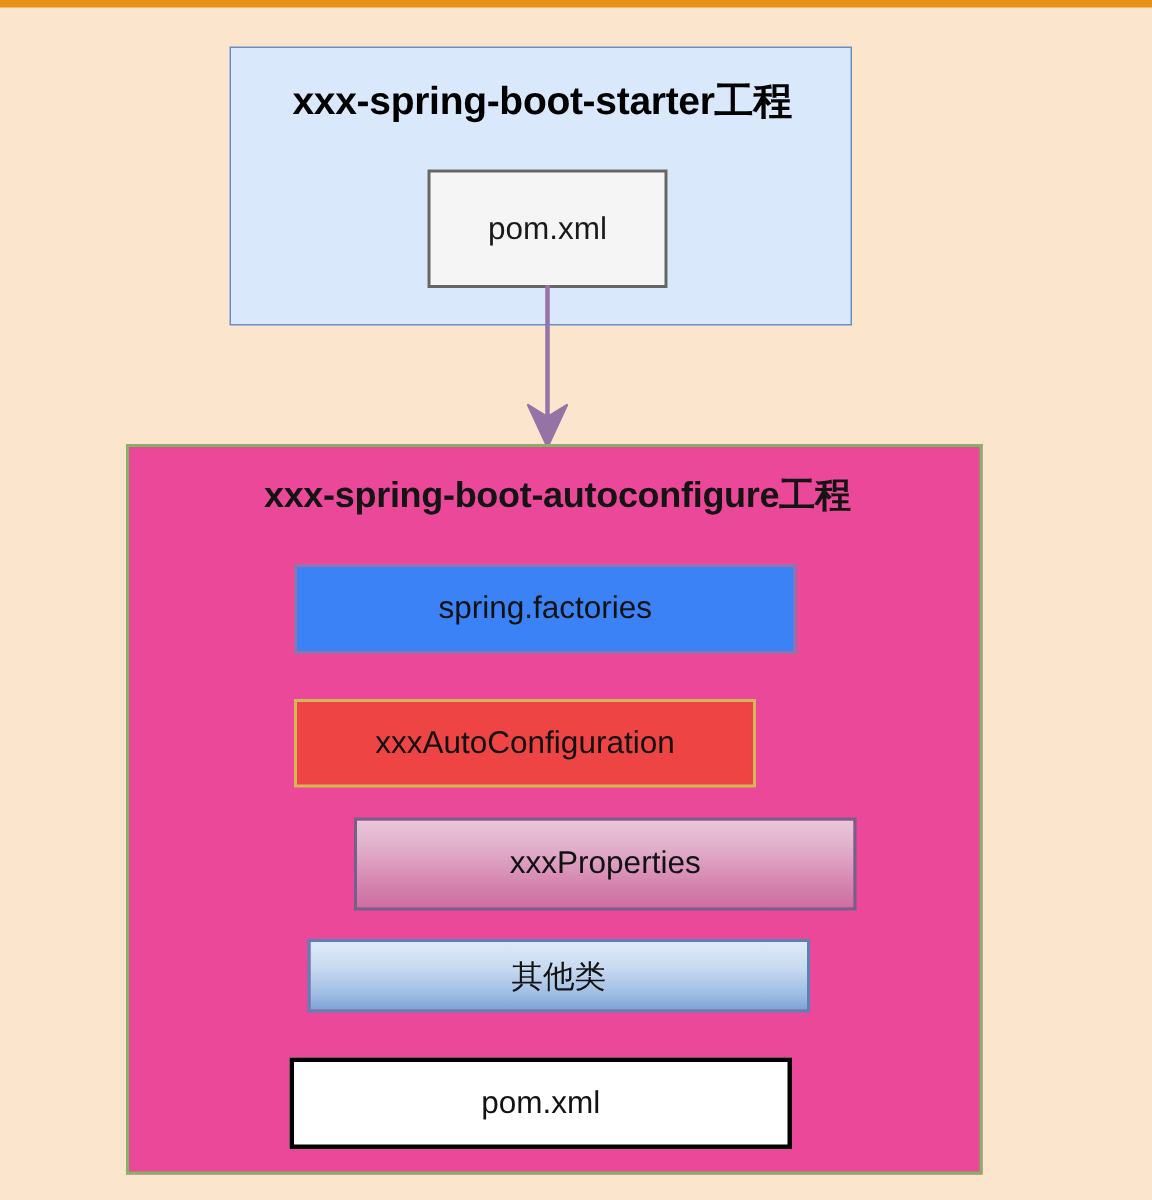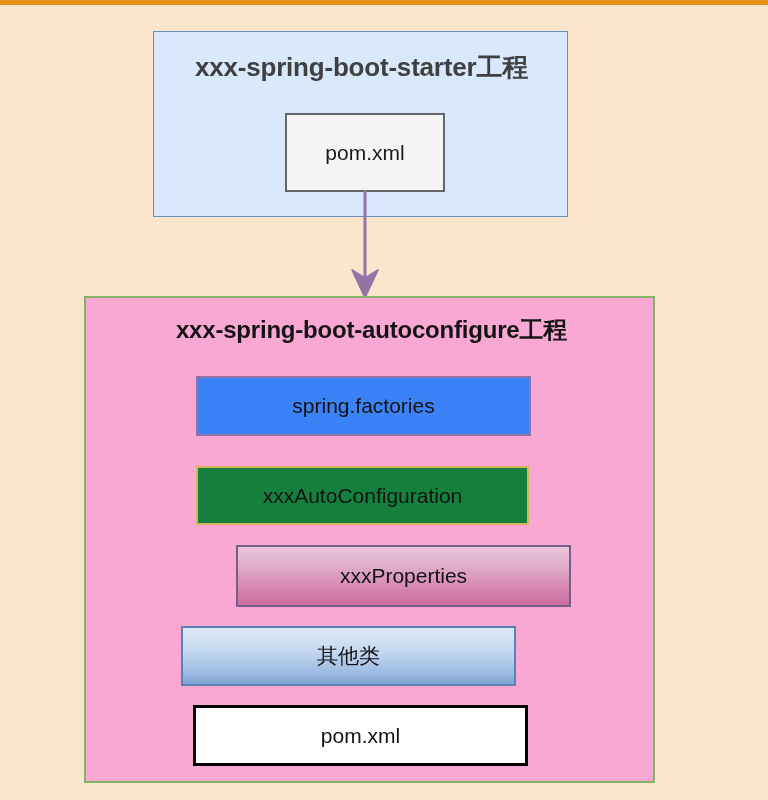--- a/index.html
+++ b/index.html
@@ -55,21 +55,21 @@
   }
   #starter-title {
     position: absolute;
     left: 0;
     top: 18px;
     width: 415px;
     text-align: center;
     font-size: 26px;
     font-weight: bold;
     letter-spacing: -0.2px;
-    color: #404040;
+    color: #000000;
     white-space: nowrap;
   }
 
   
   #starter-pom {
     left: 285px;
     top: 108px;
     width: 160px;
     height: 79px;
     background: #f5f5f5;
@@ -87,21 +87,21 @@
     height: 115px;
     overflow: visible;
   }
 
   
   #autoconfigure-box {
     left: 84px;
     top: 291px;
     width: 571px;
     height: 487px;
-    background: #f9a8d4;
+    background: #ec4899;
     border: 2px solid #82b366;
     display: block;
   }
   #autoconfigure-title {
     position: absolute;
     left: 0;
     top: 16px;
     width: 571px;
     text-align: center;
     font-size: 24px;
@@ -117,41 +117,41 @@
     top: 371px;
     width: 335px;
     height: 60px;
     background: #3b82f6;
     border: 2px solid #9673a6;
     font-size: 21px;
   }
   #node-auto-configuration {
     left: 196px;
     top: 461px;
-    width: 333px;
+    width: 308px;
     height: 59px;
-    background: #15803d;
+    background: #ef4444;
     border: 2px solid #d6b656;
     font-size: 21px;
   }
   #node-properties {
     left: 196px;
     top: 540px;
     width: 335px;
     height: 62px;
     background: linear-gradient(to bottom, #e9c6da 0%, #e0abc8 35%, #d582ae 75%, #cd6ea0 100%);
     border: 2px solid #76608a;
     font-size: 21px;
     margin-left: 40px;
   }
   #node-other-classes {
-    left: 181px;
+    left: 205px;
     top: 621px;
     width: 335px;
-    height: 60px;
+    height: 49px;
     background: linear-gradient(to bottom, #dfeaf8 0%, #c6d9ef 40%, #9cbbe3 80%, #7fa3d4 100%);
     border: 2px solid #5b82b5;
     font-size: 21px;
   }
   #node-autoconfigure-pom {
     left: 193px;
     top: 700px;
     width: 335px;
     height: 61px;
     background: #ffffff;

